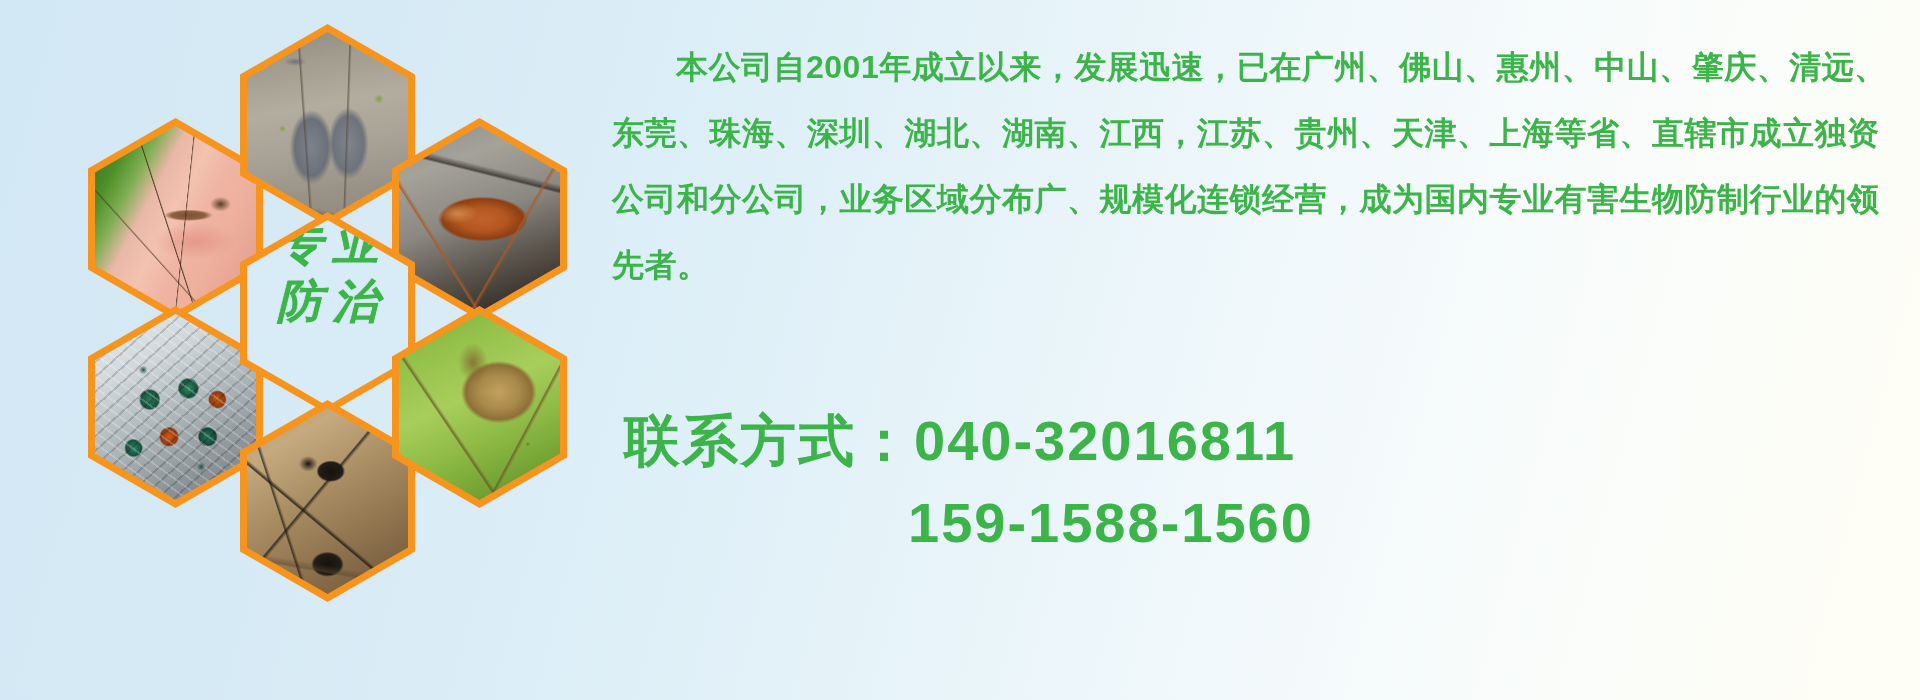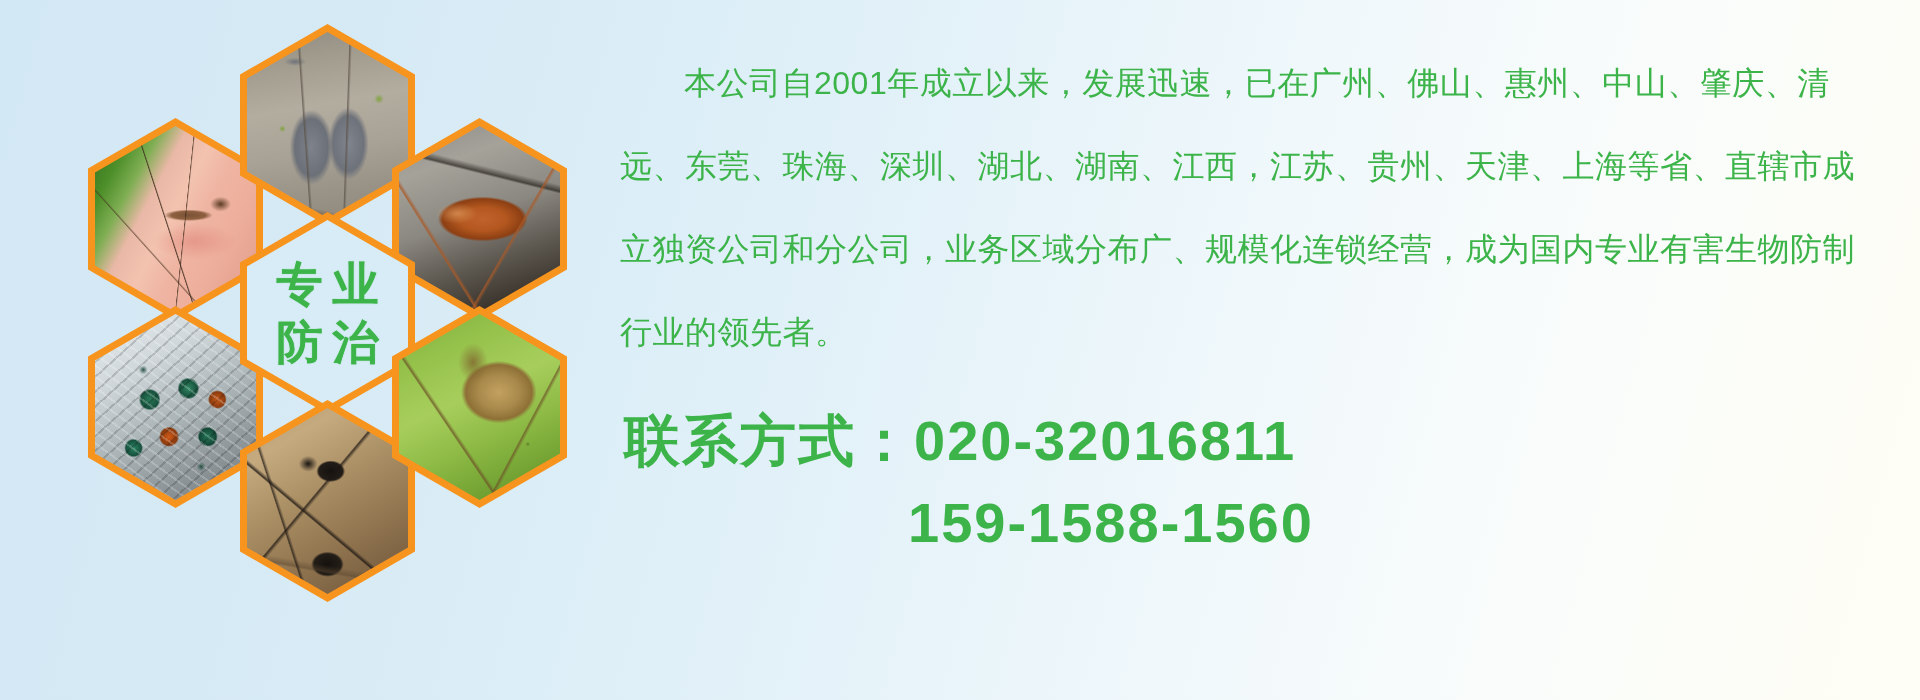--- a/index.html
+++ b/index.html
@@ -43,24 +43,25 @@
   .hex.h-roach{   left:304px; top:122px;}
   .hex.h-flies{   left:0px;   top:310px;}
   .hex.h-center{  left:152px; top:216px;}
   .hex.h-ant{     left:152px; top:404px;}
   .hex.h-stinkbug{left:304px; top:310px;}
 
   
   .hex.h-center .inner{background:#d7ecf6;}
   .center-text{
     position:absolute;inset:0;display:flex;flex-direction:column;
-    align-items:center;justify-content:center;gap:12px;
+    align-items:center;justify-content:flex-start;gap:12px;
     color:#3cb44a;font-size:46px;font-weight:bold;letter-spacing:10px;
     text-indent:10px;line-height:1;
     text-shadow:0 0 1px #3cb44a;
+    font-style:italic;
   }
 
   
   .art.mosquito{
     background:
       radial-gradient(ellipse 34px 8px at 58% 48%, #7a5236 0%,#8d6040 50%,rgba(141,96,64,0) 72%),
       radial-gradient(ellipse 14px 10px at 78% 42%, #5d3c25 0%,rgba(93,60,37,0) 75%),
       linear-gradient(118deg, #2f6b1d 0%, #4d8f29 16%, #7fae53 26%, #e9b8a6 36%,
                       #f3c3b0 48%, #efb4a2 60%, #eeb09d 72%, #e7a593 86%, #dc9484 100%);
   }
@@ -148,23 +149,23 @@
       linear-gradient(118deg,transparent 72%,rgba(110,85,40,.75) 72.6%,transparent 74%),
       radial-gradient(circle 3px at 80% 70%, rgba(70,95,30,.6) 0%,rgba(70,95,30,0) 80%);
   }
 
   
   #copy{
     position:absolute;left:612px;top:34px;width:1280px;
     color:#3cb44a;
   }
   #paragraph{
-    font-size:32px;line-height:83px;font-weight:normal;
+    font-size:32px;line-height:66px;font-weight:bold;
     text-indent:64px;letter-spacing:0.5px;
-    color:#3cb44a;margin:8px;
+    color:#3cb44a;margin:0;
   }
   #contact{
     position:absolute;left:624px;top:400px;width:1290px;
     color:#3cb44a;font-weight:bold;
   }
   .contact-line{
     font-size:56px;line-height:82px;letter-spacing:2px;white-space:pre;
   }
   .contact-line.secondary{text-align:left;padding-left:284px;}
 </style>
@@ -220,17 +221,17 @@
       </div>
     </div>
 
   </div>
 
   <div id="copy">
     <p id="paragraph">本公司自2001年成立以来，发展迅速，已在广州、佛山、惠州、中山、肇庆、清远、东莞、珠海、深圳、湖北、湖南、江西，江苏、贵州、天津、上海等省、直辖市成立独资公司和分公司，业务区域分布广、规模化连锁经营，成为国内专业有害生物防制行业的领先者。</p>
   </div>
 
   <div id="contact">
-    <div class="contact-line">联系方式：020-32016811</div>
+    <div class="contact-line">联系方式：040-32016811</div>
     <div class="contact-line secondary">159-1588-1560</div>
   </div>
 
 </div>
 
 </body></html>

